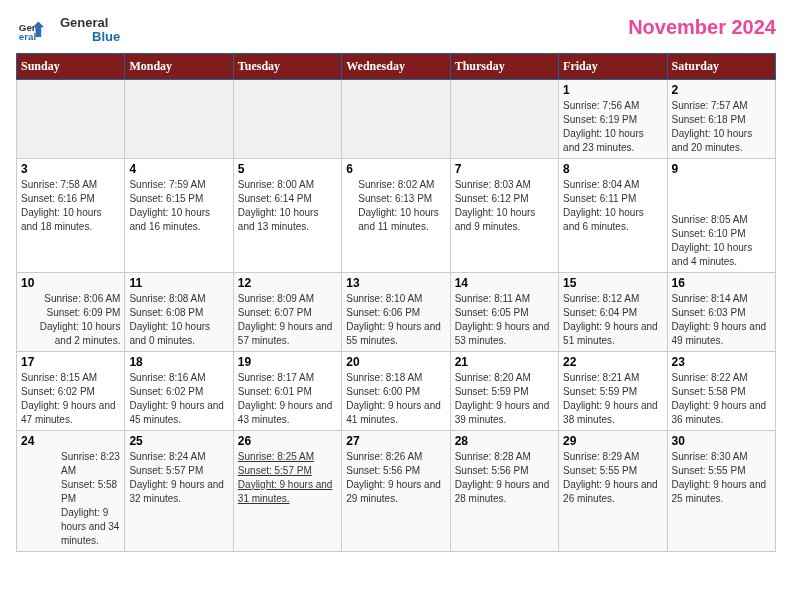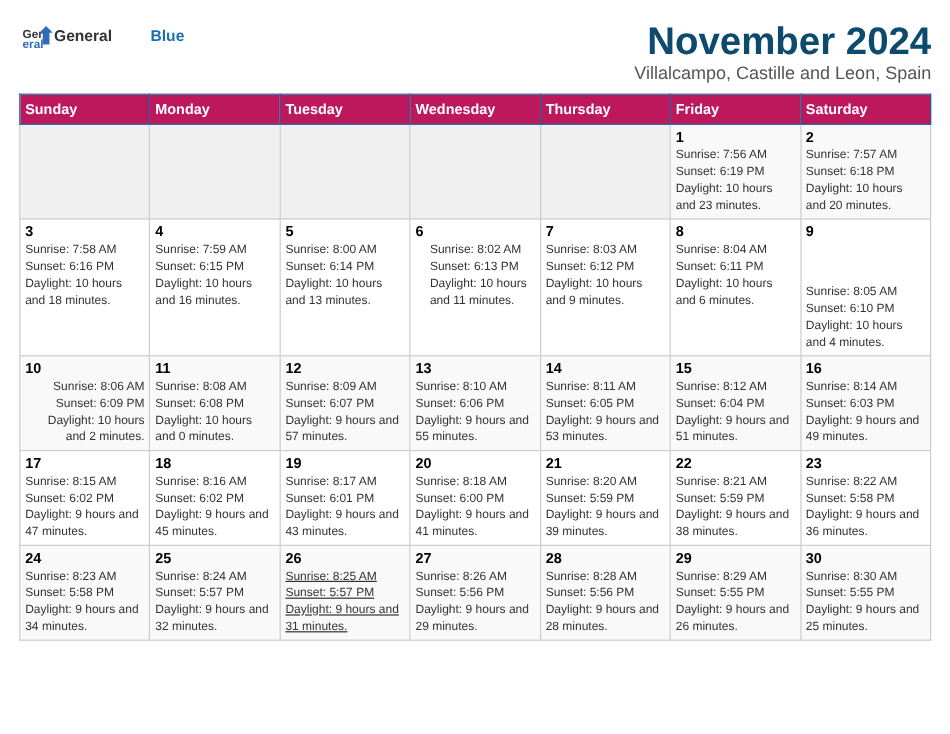--- a/index.html
+++ b/index.html
@@ -12,60 +12,61 @@
     }
     .header {
       display: flex;
       align-items: flex-start;
       justify-content: space-between;
       margin-bottom: 8px;
     }
     .logo {
       display: flex;
       align-items: center;
-      gap: 1px;
+      gap: 16px;
     }
     .logo-text {
       display: flex;
-      flex-direction: row;
+      flex-direction: column;
       font-size: 13px;
       font-weight: bold;
       line-height: 1.1;
     }
     .logo-text span:first-child { color: #333; }
     .logo-text span:last-child { color: #1a6faf; margin-left: 32px; }
     .logo-icon {
       width: 28px;
       height: 28px;
     }
     .title-block {
       text-align: right;
     }
     .title-block h1 {
-      font-size: 32px;
+      font-size: 20px;
       font-weight: bold;
-      color: #0c4a6e;
+      color: #ec4899;
     }
     .title-block h2 {
       font-size: 15px;
       font-weight: normal;
       color: #555;
     }
     .calendar {
       width: 100%;
       border-collapse: collapse;
       font-size: 11px;
     }
     .calendar thead th {
-      background: #be185d;
+      background: #7f1d1d;
       color: #fff;
       padding: 5px 4px;
       text-align: left;
       font-size: 12px;
       border: 1px solid #2060a0;
+      font-family: Liberation Serif, serif;
     }
     .calendar tbody td {
       border: 1px solid #ccc;
       vertical-align: top;
       padding: 3px 4px;
       width: 107px;
       min-height: 80px;
       background: #fff;
     }
     .calendar tbody tr:nth-child(odd) td {
@@ -97,21 +98,20 @@
       <text x="4" y="34" font-size="14" font-weight="bold" fill="#2e6db4">eral</text>
       <polygon points="32,8 40,16 36,16 36,30 28,30 28,16 24,16" fill="#2e6db4"></polygon>
     </svg>
     <div class="logo-text">
       <span>General</span>
       <span>Blue</span>
     </div>
   </div>
   <div class="title-block">
     <h1>November 2024</h1>
-    <h2>Villalcampo, Castille and Leon, Spain</h2>
   </div>
 </div>
 
 <table class="calendar">
   <thead>
     <tr>
     <th>Sunday</th>
         <th>Monday</th>
         <th>Tuesday</th>
         <th>Wednesday</th>
@@ -268,21 +268,21 @@
         <td>
           <span class="day-num">23</span>
           <div class="day-info" style="white-space: pre-line;">Sunrise: 8:22 AM
 Sunset: 5:58 PM
 Daylight: 9 hours and 36 minutes.</div>
         </td>
       </tr>
       <tr>
         <td>
           <span class="day-num">24</span>
-          <div class="day-info" style="white-space: pre-line;">Sunrise: 8:23 AM
+          <div class="day-info" style="white-space: pre-line; margin-left: 40px;">Sunrise: 8:23 AM
 Sunset: 5:58 PM
 Daylight: 9 hours and 34 minutes.</div>
         </td>
         <td>
           <span class="day-num">25</span>
           <div class="day-info" style="white-space: pre-line;">Sunrise: 8:24 AM
 Sunset: 5:57 PM
 Daylight: 9 hours and 32 minutes.</div>
         </td>
         <td>

